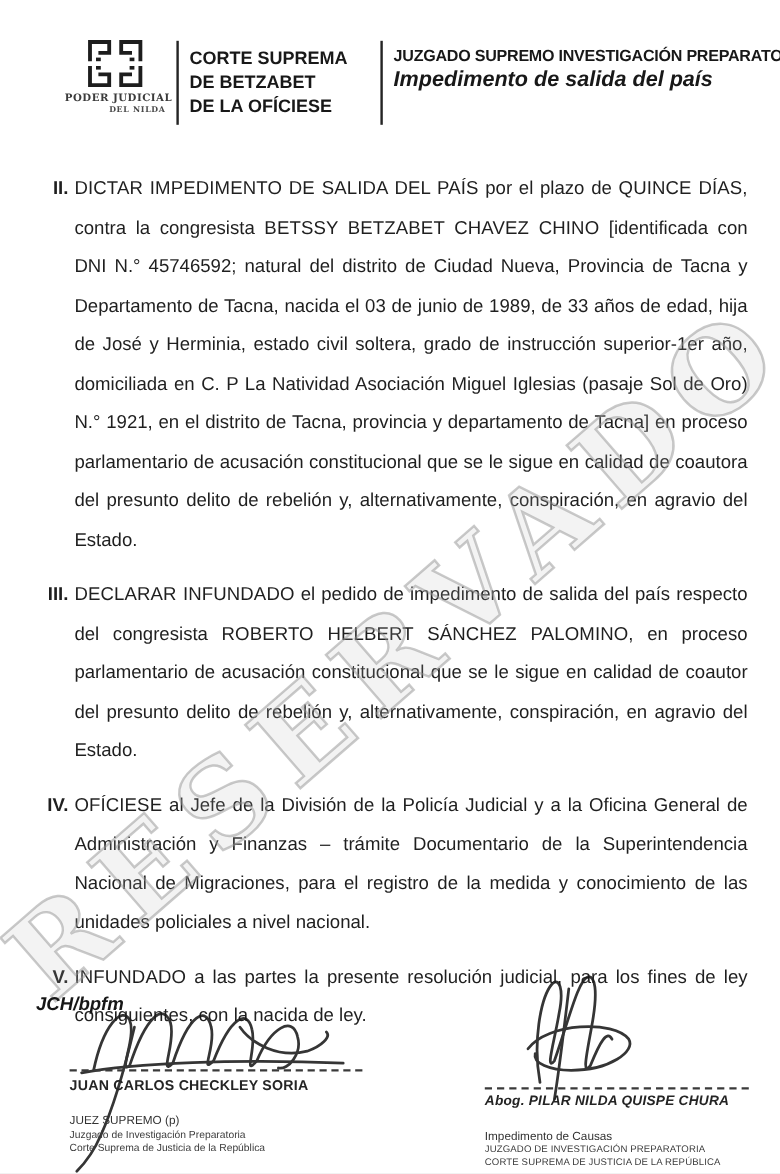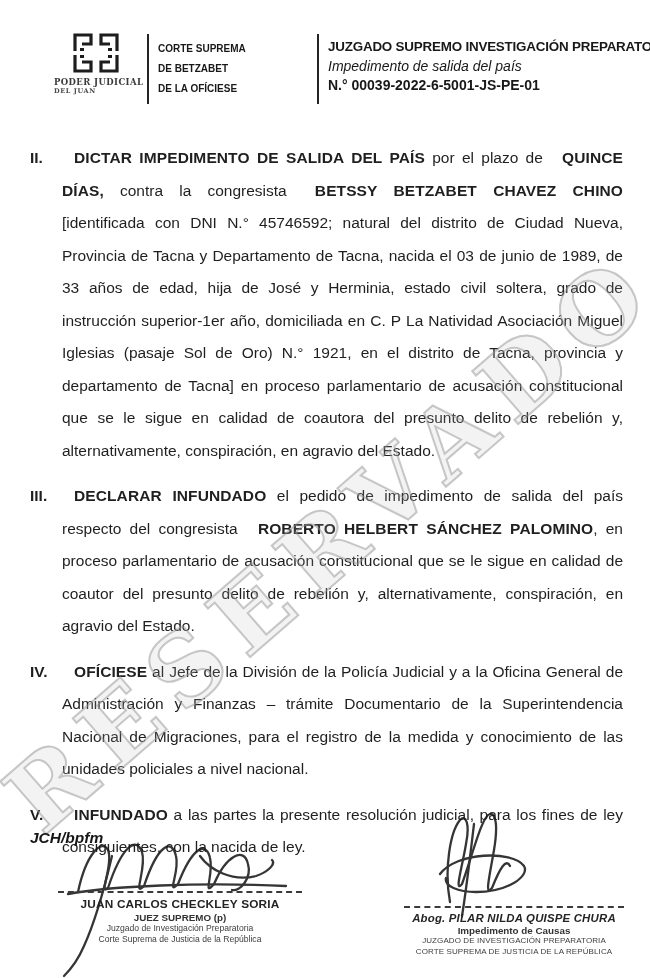--- a/index.html
+++ b/index.html
@@ -5,68 +5,68 @@
   html,body{margin:0;padding:0;background:#e8e8e8;}
   .page{
     position:relative;width:650px;height:978px;margin:0 auto;
     background:#ffffff;overflow:hidden;
     font-family:"Liberation Sans","DejaVu Sans",sans-serif;
     color:#1e1e1e;
   }
 
   
   .header{position:absolute;top:32px;left:54px;right:8px;display:flex;align-items:flex-start;}
-  .logo-box{width:84px;text-align:left;flex:0 0 auto;}
+  .logo-box{width:84px;text-align:right;flex:0 0 auto;}
   .logo-box svg{display:block;margin:0 auto;}
   .brand1{font-family:"DejaVu Serif","Liberation Serif",serif;font-size:8.5px;font-weight:700;
           letter-spacing:.4px;color:#3b3b3b;margin-top:3px;white-space:nowrap;}
   .brand2{font-family:"DejaVu Serif","Liberation Serif",serif;font-size:6.5px;font-weight:700;
           letter-spacing:.6px;color:#4a4a4a;}
   .vdiv{width:2px;height:70px;background:#242424;margin:2px 9px 0 9px;flex:0 0 auto;}
-  .court{width:150px;padding-top:7px;font-weight:700;font-size:10px;line-height:20px;
+  .court{width:150px;padding-top:7px;font-weight:700;font-size:15px;line-height:20px;
          color:#181818;flex:0 0 auto;white-space:nowrap;}
   .case{flex:1;padding-top:5px;line-height:19.5px;color:#181818;min-width:0;}
   .case .c1{font-weight:700;font-size:13.4px;letter-spacing:-0.2px;white-space:nowrap;}
-  .case .c2{font-weight:400;font-style:italic;font-size:14px;}
+  .case .c2{font-weight:700;font-style:italic;font-size:18px;}
   .case .c3{font-weight:700;font-size:14px;}
 
   
   .watermark{
     position:absolute;left:-72px;top:498px;width:760px;height:130px;
     text-align:center;z-index:3;pointer-events:none;
     font-family:"DejaVu Serif","Liberation Serif",serif;
     font-weight:700;font-size:96px;letter-spacing:16px;line-height:130px;
     color:rgba(178,178,178,0.16);
     -webkit-text-stroke:2px rgba(148,148,148,0.5);
     transform:rotate(-41deg);
     white-space:nowrap;
   }
 
   
   .doc-body{position:absolute;top:142px;left:30px;width:593px;z-index:1;
             font-size:15.5px;line-height:32.5px;color:#1f1f1f;}
   .item{display:grid;grid-template-columns:27px 1fr;column-gap:5px;margin:0 0 13px 0;}
-  .numeral{font-weight:700;}
+  .numeral{font-weight:700;text-align:right;}
   .item-text{margin:0;text-align:justify;}
-  .item-text b{font-weight:700;letter-spacing:.1px;margin-left:12px;}
+  .item-text b{font-weight:400;letter-spacing:.1px;}
 
   
   .initials{position:absolute;left:30px;top:829px;z-index:4;
             font-weight:700;font-style:italic;font-size:15.5px;color:#161616;text-align:center;}
 
   
   .sig-svg{position:absolute;z-index:4;}
   .sig-left{left:50px;top:826px;}
   .sig-right{left:416px;top:810px;}
-  .stamp{position:absolute;z-index:5;text-align:center;color:#242424;}
+  .stamp{position:absolute;z-index:5;color:#242424;}
   .stamp-left{left:58px;top:891px;width:244px;}
   .stamp-right{left:404px;top:906px;width:220px;}
   .dash-line{border-top:2.5px dashed #3a3a3a;margin-bottom:4px;}
   .stamp .name{font-weight:700;font-size:11.8px;letter-spacing:.2px;white-space:nowrap;}
-  .stamp .title{font-weight:700;font-size:9.8px;margin-top:1px;color:#333;}
+  .stamp .title{font-weight:400;font-size:9.8px;margin-top:18px;color:#333;}
   .stamp .office{font-weight:400;font-size:8.6px;line-height:10.5px;color:#3d3d3d;white-space:nowrap;}
   .stamp-right .name{font-size:11.4px;font-style:italic;}
   .stamp-right .office{font-size:8px;letter-spacing:.1px;}
 </style>
 </head>
 <body>
 
 <div class="page">
 
   <div class="header">
@@ -79,37 +79,36 @@
           <path d="M45,23 L45,39 L29,39 L29,30 L38,30"></path>
         </g>
         <g fill="#1d1d1d">
           <rect x="8" y="16" width="4" height="3"></rect>
           <rect x="36" y="16" width="4" height="3"></rect>
           <rect x="8" y="23" width="4" height="3"></rect>
           <rect x="36" y="23" width="4" height="3"></rect>
         </g>
       </svg>
       <div class="brand1">PODER JUDICIAL</div>
-      <div class="brand2">DEL JUAN</div>
+      <div class="brand2">DEL NILDA</div>
     </div>
 
     <div class="vdiv"></div>
 
     <div class="court">
       <div>CORTE SUPREMA</div>
       <div>DE BETZABET</div>
       <div>DE LA OFÍCIESE</div>
     </div>
 
     <div class="vdiv"></div>
 
     <div class="case">
       <div class="c1">JUZGADO SUPREMO INVESTIGACIÓN PREPARATORIA</div>
       <div class="c2">Impedimento de salida del país</div>
-      <div class="c3">N.° 00039-2022-6-5001-JS-PE-01</div>
     </div>
   </div>
 
   <div class="watermark">RESERVADO</div>
 
   <main class="doc-body" id="items-root">
       <div class="item">
         <span class="numeral">II.</span>
         <p class="item-text"><b>DICTAR IMPEDIMENTO DE SALIDA DEL PAÍS</b><span> por el plazo de </span><b>QUINCE DÍAS,</b><span> contra la congresista </span><b>BETSSY BETZABET CHAVEZ CHINO</b><span> [identificada con DNI N.° 45746592; natural del distrito de Ciudad Nueva, Provincia de Tacna y Departamento de Tacna, nacida el 03 de junio de 1989, de 33 años de edad, hija de José y Herminia, estado civil soltera, grado de instrucción superior-1er año, domiciliada en C. P La Natividad Asociación Miguel Iglesias (pasaje Sol de Oro) N.° 1921, en el distrito de Tacna, provincia y departamento de Tacna] en proceso parlamentario de acusación constitucional que se le sigue en calidad de coautora del presunto delito de rebelión y, alternativamente, conspiración, en agravio del Estado.</span></p>
       </div>

